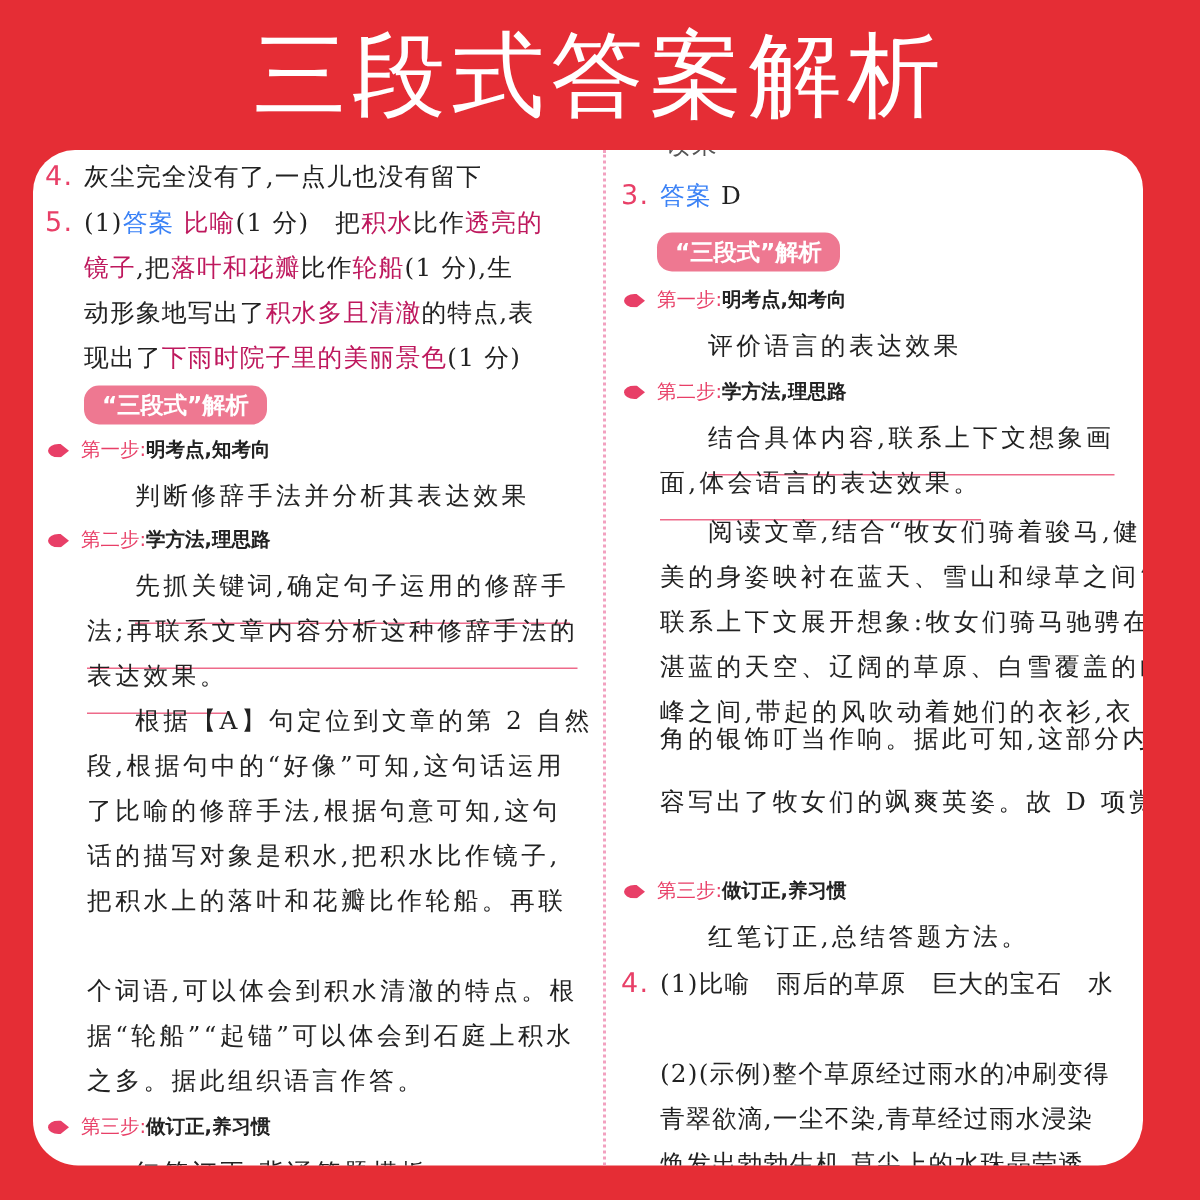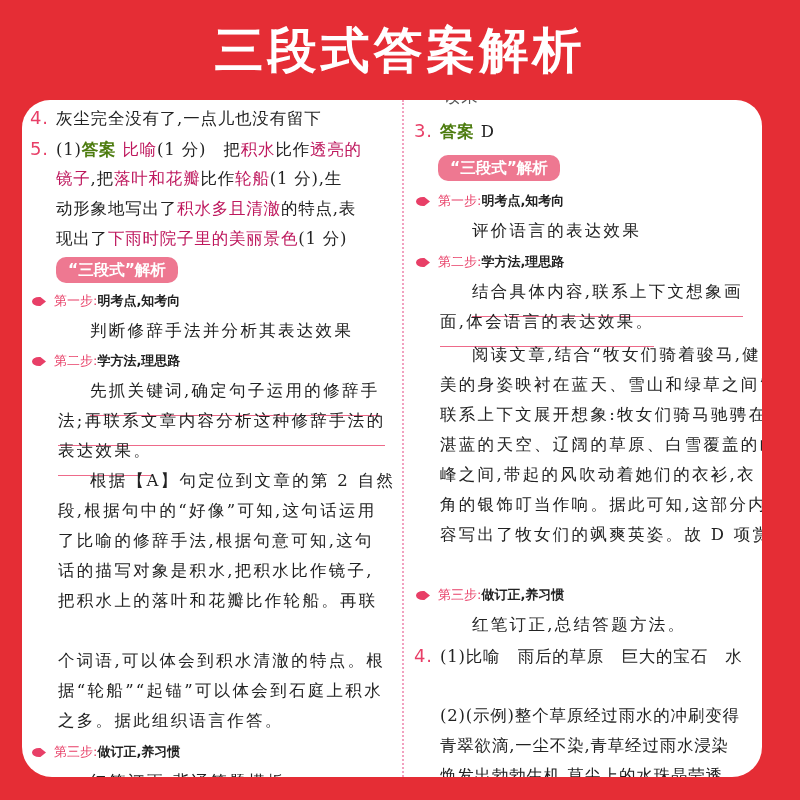--- a/index.html
+++ b/index.html
@@ -10,22 +10,22 @@
     color: #222;
     position: relative;
   }
   .banner {
     position: absolute; left: 0; top: 0; width: 800px; height: 100px;
     display: flex; align-items: center; justify-content: center;
   }
   .banner-title {
     color: #fff;
     font-family: "DejaVu Sans", "Liberation Sans", sans-serif;
-    font-weight: bold;
-    font-size: 49px;
+    font-weight: normal;
+    font-size: 62px;
     letter-spacing: 4px;
     line-height: 1;
   }
   .page {
     position: absolute; left: 22px; top: 100px; width: 740px; height: 677px;
     background: #fff;
     border-radius: 28px 26px 30px 30px;
     overflow: hidden;
   }
   .col {
@@ -41,21 +41,21 @@
     position: absolute; left: 0; right: 0;
     font-size: 16.5px; line-height: 30px; height: 30px;
     white-space: nowrap; letter-spacing: 0.8px;
   }
   .kai { letter-spacing: 2.3px; }
   .num {
     color: #e83f67; font-family: "DejaVu Sans", "Liberation Sans", sans-serif;
     font-size: 18px; display: inline-block; width: 26px;
   }
   .pink { color: #be185d; }
-  .answer-label { color: #4d7c0f; font-family: "DejaVu Sans", "Liberation Sans", sans-serif; font-weight: bold; }
+  .answer-label { color: #3b82f6; font-family: "DejaVu Sans", "Liberation Sans", sans-serif; font-weight: normal; }
   .badge {
     position: absolute; height: 26px; padding: 0 12px;
     background: #ee7891; color: #fff; border-radius: 10px;
     font-family: "DejaVu Sans", "Liberation Sans", sans-serif; font-weight: bold;
     font-size: 15.5px; line-height: 26px; white-space: nowrap;
   }
   .step {
     position: absolute; left: 0; right: 0; height: 30px; line-height: 30px;
     font-family: "DejaVu Sans", "Liberation Sans", sans-serif; font-size: 13px;
     white-space: nowrap;
@@ -146,21 +146,21 @@
       <span class="bullet"></span><span class="step-label">第二步:</span><span class="step-title">学方法,理思路</span>
     </div>
     <div class="line kai" style="top:177px; left:58px"><span class="u">结合具体内容,联系上下文想象画</span></div>
     <div class="line kai" style="top:207px; left:26px"><span class="u">面,体会语言的表达效果。</span></div>
 
     <div class="line kai" style="top:240px; left:58px">阅读文章,结合“牧女们骑着骏马,健</div>
     <div class="line kai" style="top:270px; left:26px">美的身姿映衬在蓝天、雪山和绿草之间”,</div>
     <div class="line kai" style="top:300px; left:26px">联系上下文展开想象:牧女们骑马驰骋在</div>
     <div class="line kai" style="top:330px; left:26px">湛蓝的天空、辽阔的草原、白雪覆盖的山</div>
     <div class="line kai" style="top:360px; left:26px">峰之间,带起的风吹动着她们的衣衫,衣</div>
-    <div class="line kai" style="top:390px; left:26px">角的银饰叮当作响。据此可知,这部分内</div>
+    <div class="line kai" style="top:378px; left:26px">角的银饰叮当作响。据此可知,这部分内</div>
     <div class="line kai" style="top:420px; left:26px">容写出了牧女们的飒爽英姿。故 D 项赏</div>
 
     <div class="step" style="top:480px">
       <span class="bullet"></span><span class="step-label">第三步:</span><span class="step-title">做订正,养习惯</span>
     </div>
     <div class="line kai" style="top:510px; left:58px">红笔订正,总结答题方法。</div>
 
     <div class="line" style="top:541px">
       <span class="num">4.</span><span>(1)比喻　雨后的草原　巨大的宝石　水</span>
     </div>

